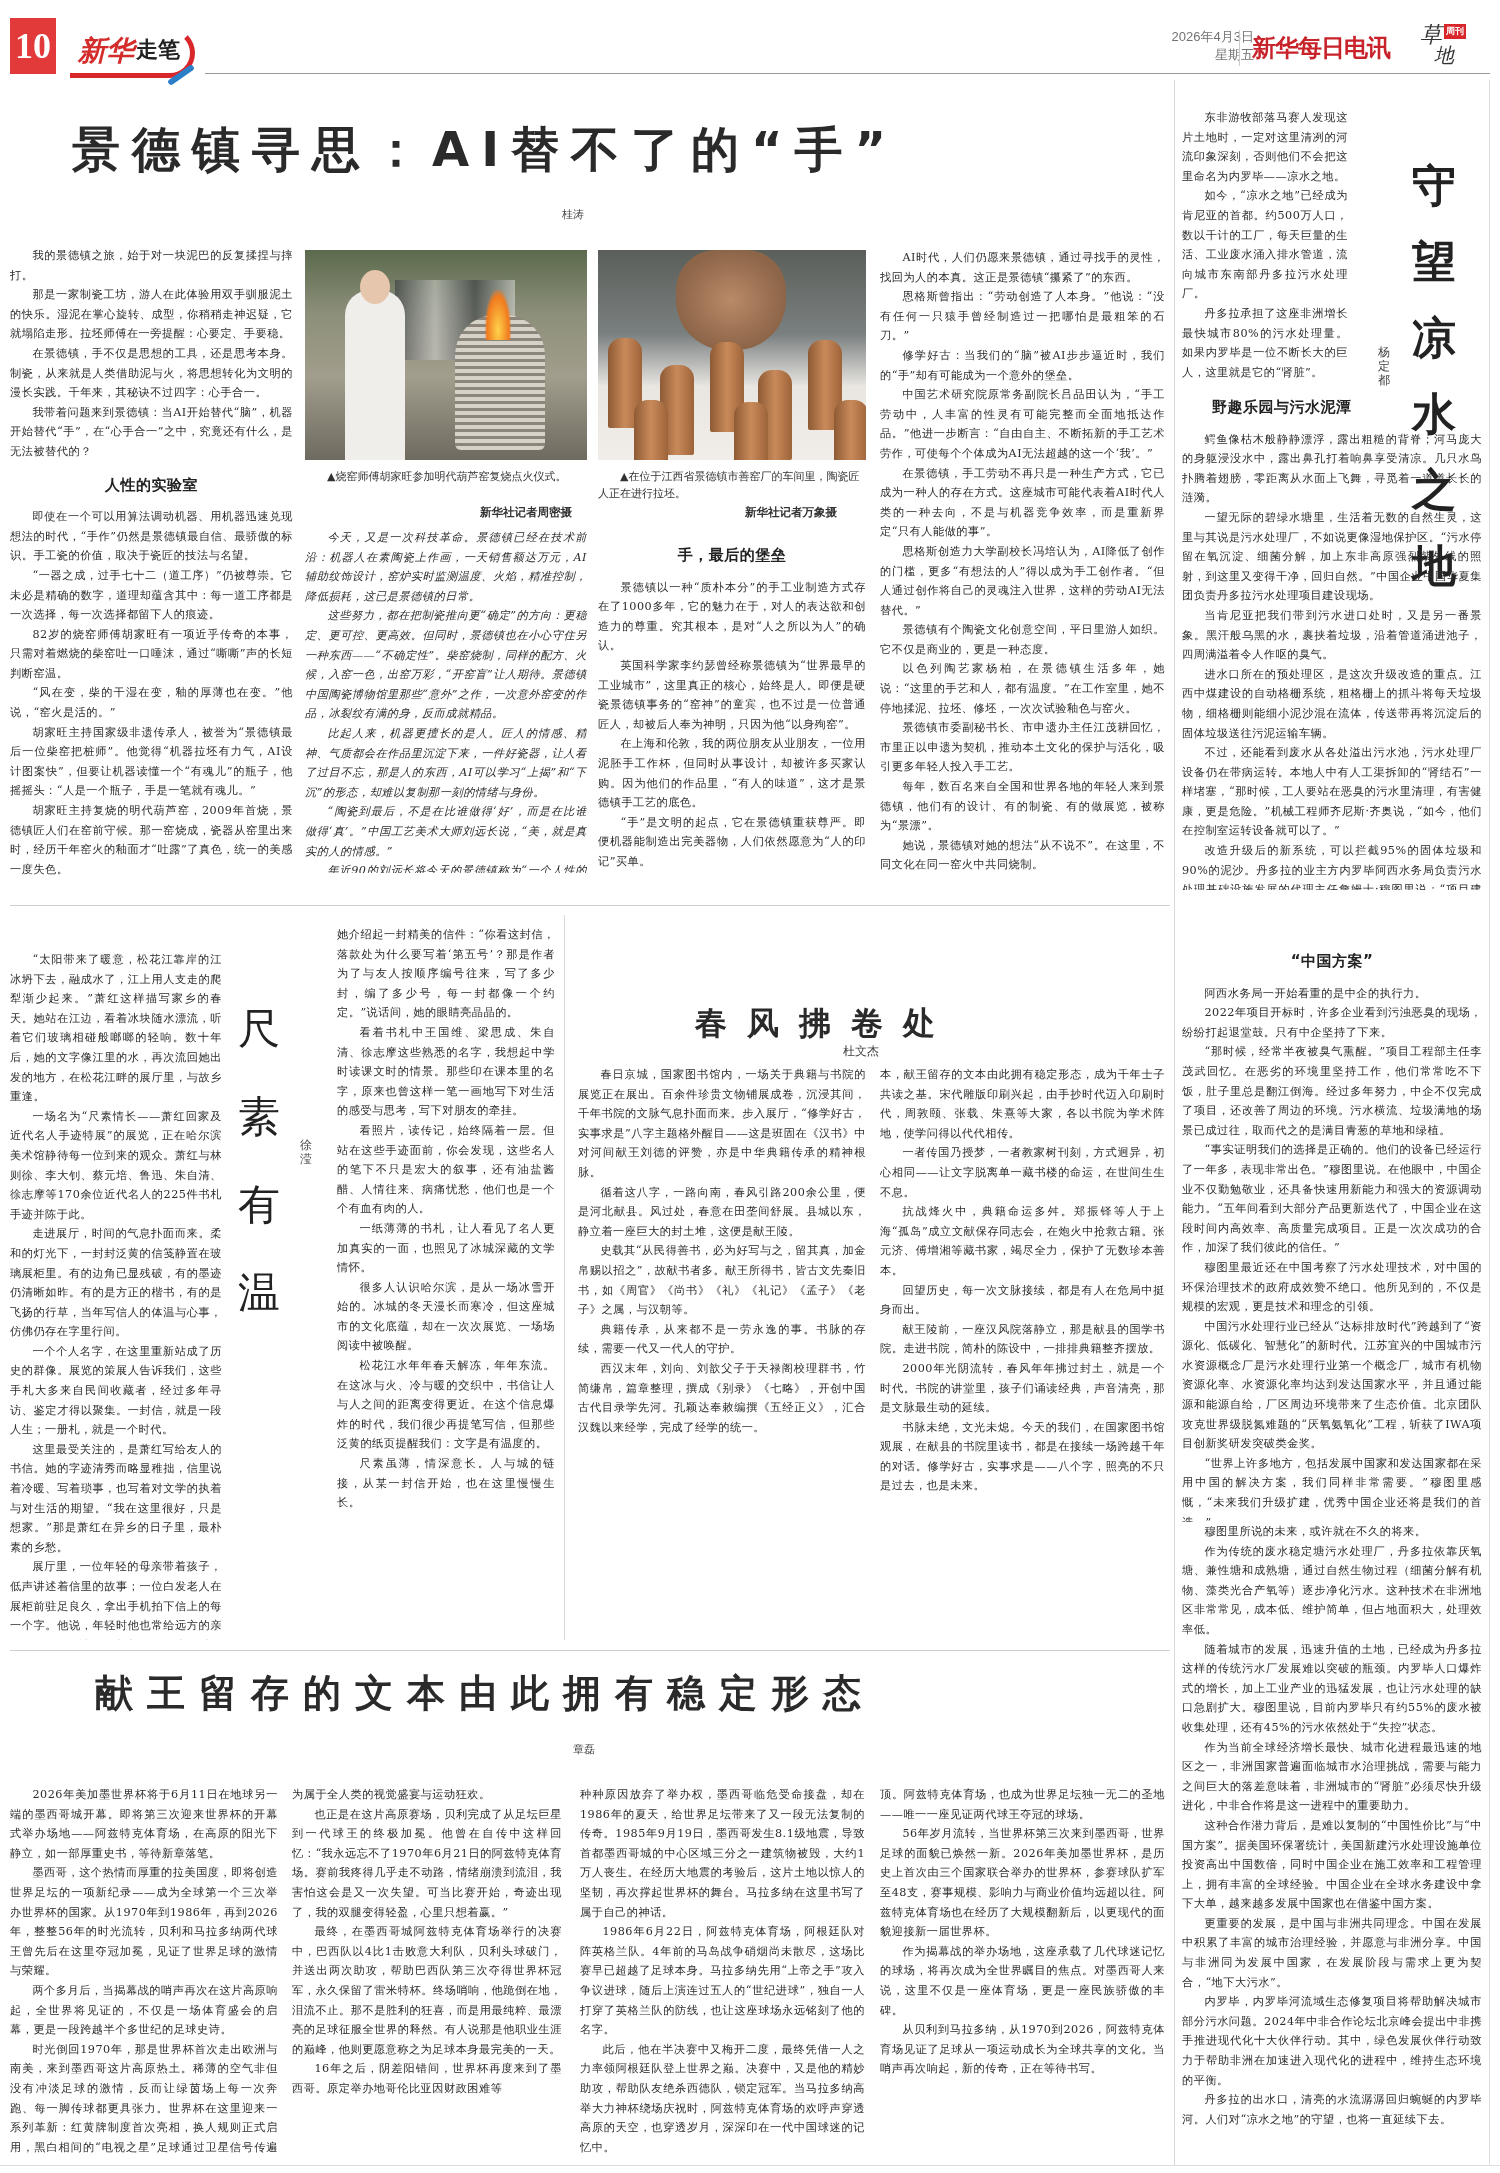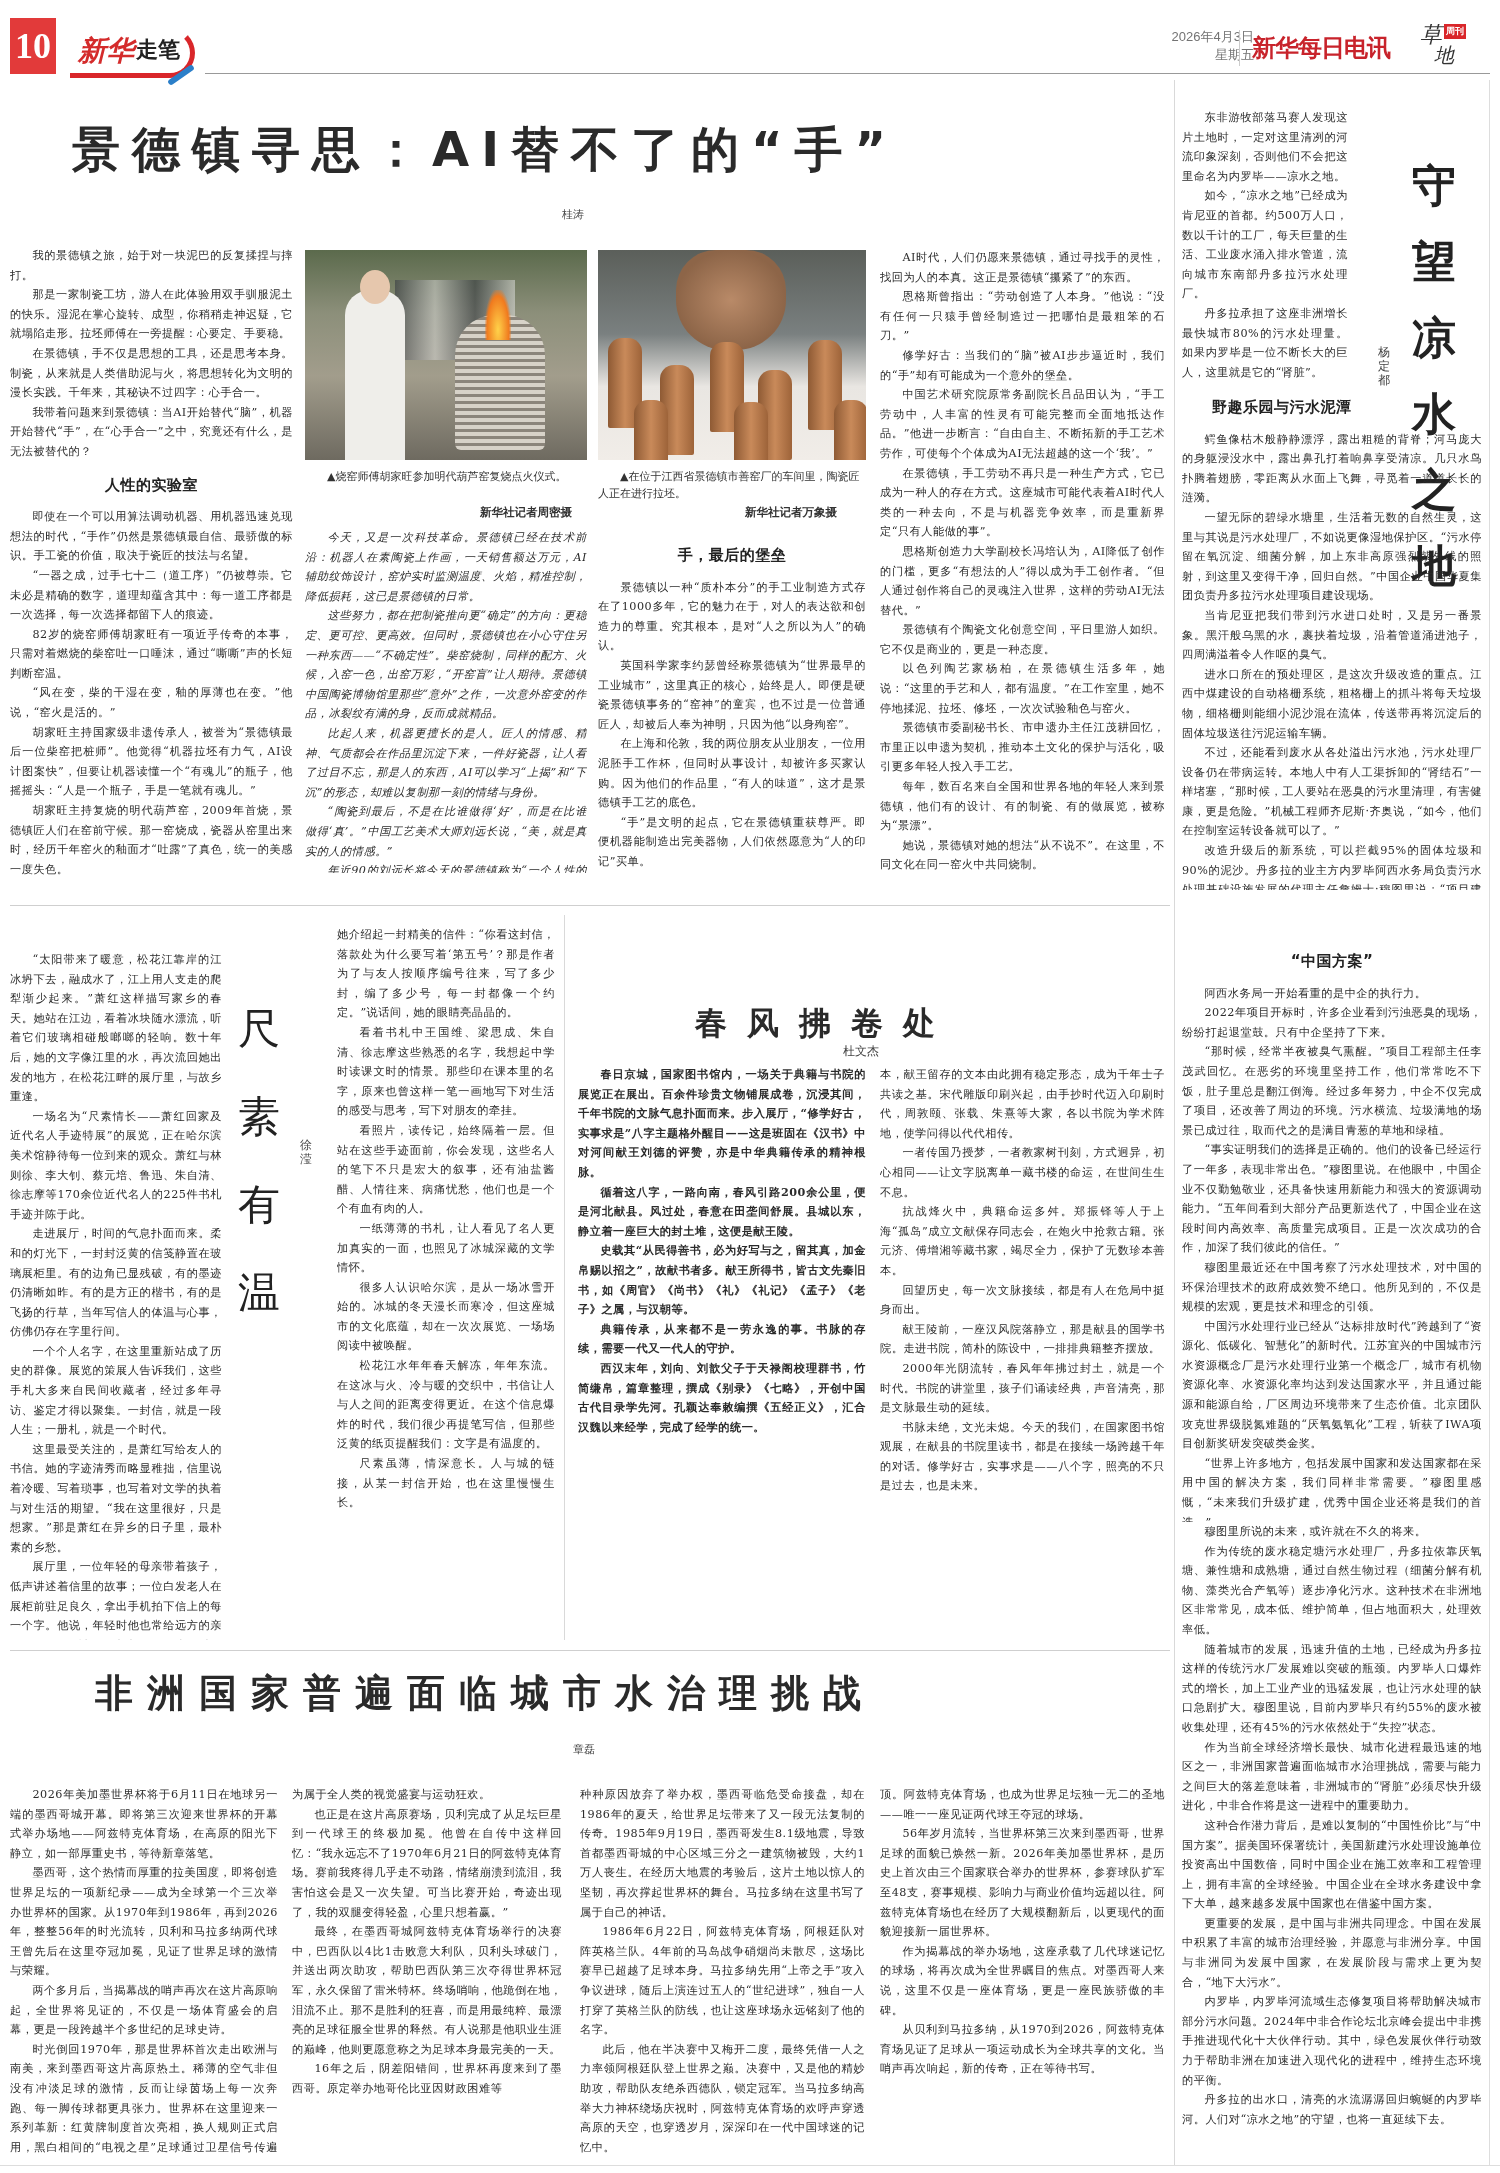--- a/index.html
+++ b/index.html
@@ -267,40 +267,40 @@
     <p>一纸薄薄的书札，让人看见了名人更加真实的一面，也照见了冰城深藏的文学情怀。</p>
     <p>很多人认识哈尔滨，是从一场冰雪开始的。冰城的冬天漫长而寒冷，但这座城市的文化底蕴，却在一次次展览、一场场阅读中被唤醒。</p>
     <p>松花江水年年春天解冻，年年东流。在这冰与火、冷与暖的交织中，书信让人与人之间的距离变得更近。在这个信息爆炸的时代，我们很少再提笔写信，但那些泛黄的纸页提醒我们：文字是有温度的。</p>
     <p>尺素虽薄，情深意长。人与城的链接，从某一封信开始，也在这里慢慢生长。</p>
   </div>
 
   <div class="divider-v" style="left:564px; top:915px; height:725px;"></div>
 
   <div class="headline a4-title">春风拂卷处</div>
   <div class="byline a4-byline">杜文杰</div>
-  <div class="col" style="left:578px; top:1065px; width:288px; height:575px;font-weight:bold;">
+  <div class="col" style="left:578px; top:1065px; width:288px; height:575px;">
     <p>春日京城，国家图书馆内，一场关于典籍与书院的展览正在展出。百余件珍贵文物铺展成卷，沉浸其间，千年书院的文脉气息扑面而来。步入展厅，“修学好古，实事求是”八字主题格外醒目——这是班固在《汉书》中对河间献王刘德的评赞，亦是中华典籍传承的精神根脉。</p>
     <p>循着这八字，一路向南，春风引路200余公里，便是河北献县。风过处，春意在田垄间舒展。县城以东，静立着一座巨大的封土堆，这便是献王陵。</p>
     <p>史载其“从民得善书，必为好写与之，留其真，加金帛赐以招之”，故献书者多。献王所得书，皆古文先秦旧书，如《周官》《尚书》《礼》《礼记》《孟子》《老子》之属，与汉朝等。</p>
     <p>典籍传承，从来都不是一劳永逸的事。书脉的存续，需要一代又一代人的守护。</p>
     <p>西汉末年，刘向、刘歆父子于天禄阁校理群书，竹简缣帛，篇章整理，撰成《别录》《七略》，开创中国古代目录学先河。孔颖达奉敕编撰《五经正义》，汇合汉魏以来经学，完成了经学的统一。</p>
   </div>
   <div class="col" style="left:880px; top:1065px; width:285px; height:575px;">
     <p style="text-indent:0">本，献王留存的文本由此拥有稳定形态，成为千年士子共读之基。宋代雕版印刷兴起，由手抄时代迈入印刷时代，周敦颐、张载、朱熹等大家，各以书院为学术阵地，使学问得以代代相传。</p>
     <p>一者传国乃授梦，一者教家树刊刻，方式迥异，初心相同——让文字脱离单一藏书楼的命运，在世间生生不息。</p>
     <p>抗战烽火中，典籍命运多舛。郑振铎等人于上海“孤岛”成立文献保存同志会，在炮火中抢救古籍。张元济、傅增湘等藏书家，竭尽全力，保护了无数珍本善本。</p>
     <p>回望历史，每一次文脉接续，都是有人在危局中挺身而出。</p>
     <p>献王陵前，一座汉风院落静立，那是献县的国学书院。走进书院，简朴的陈设中，一排排典籍整齐摆放。</p>
     <p>2000年光阴流转，春风年年拂过封土，就是一个时代。书院的讲堂里，孩子们诵读经典，声音清亮，那是文脉最生动的延续。</p>
     <p>书脉未绝，文光未熄。今天的我们，在国家图书馆观展，在献县的书院里读书，都是在接续一场跨越千年的对话。修学好古，实事求是——八个字，照亮的不只是过去，也是未来。</p>
   </div>
 
   <div class="divider-h" style="left:10px; top:1650px; width:1160px;"></div>
 
-  <div class="headline a5-title">非洲国家普遍面临城市水治理挑战</div>
+  <div class="headline a5-title">献王留存的文本由此拥有稳定形态</div>
   <div class="byline a5-byline">章磊</div>
 
   <div class="col" style="left:10px; top:1785px; width:268px; height:372px;">
     <p>2026年美加墨世界杯将于6月11日在地球另一端的墨西哥城开幕。即将第三次迎来世界杯的开幕式举办场地——阿兹特克体育场，在高原的阳光下静立，如一部厚重史书，等待新章落笔。</p>
     <p>墨西哥，这个热情而厚重的拉美国度，即将创造世界足坛的一项新纪录——成为全球第一个三次举办世界杯的国家。从1970年到1986年，再到2026年，整整56年的时光流转，贝利和马拉多纳两代球王曾先后在这里夺冠加冕，见证了世界足球的激情与荣耀。</p>
     <p>两个多月后，当揭幕战的哨声再次在这片高原响起，全世界将见证的，不仅是一场体育盛会的启幕，更是一段跨越半个多世纪的足球史诗。</p>
     <p>时光倒回1970年，那是世界杯首次走出欧洲与南美，来到墨西哥这片高原热土。稀薄的空气非但没有冲淡足球的激情，反而让绿茵场上每一次奔跑、每一脚传球都更具张力。世界杯在这里迎来一系列革新：红黄牌制度首次亮相，换人规则正式启用，黑白相间的“电视之星”足球通过卫星信号传遍全球，让世界杯真正成</p>
   </div>
   <div class="col" style="left:292px; top:1785px; width:270px; height:372px;">
     <p style="text-indent:0">为属于全人类的视觉盛宴与运动狂欢。</p>

